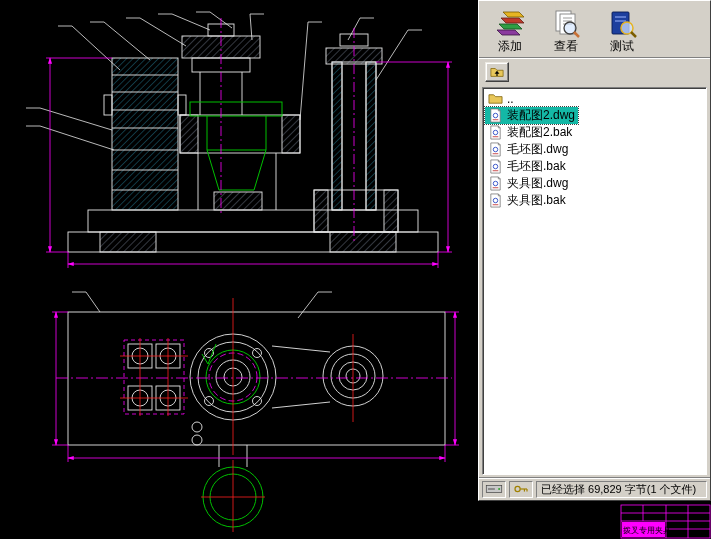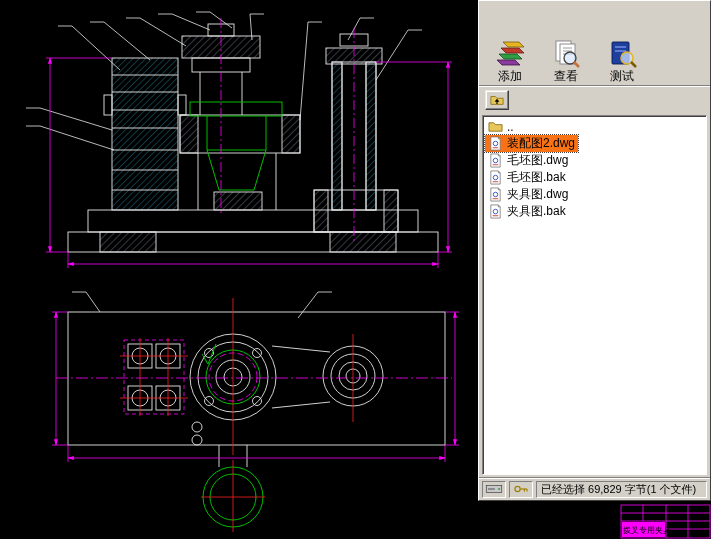--- a/index.html
+++ b/index.html
@@ -6,37 +6,37 @@
   html,body{margin:0;padding:0;background:#000;}
   #screen{position:relative;width:711px;height:539px;background:#000;overflow:hidden;
           font-family:"Liberation Sans",sans-serif;}
   #cad-svg{position:absolute;left:0;top:0;}
 
   
   .panel{position:absolute;left:478px;top:0;width:233px;height:501px;background:#d4d0c8;
          border-left:1px solid #fff;border-top:1px solid #fff;
          border-right:1px solid #404040;border-bottom:1px solid #404040;
          display:flex;flex-direction:column;}
-  .toolbar{display:flex;align-items:center;padding:3px 1px 1px 3px;height:47px;flex:0 0 auto;margin-top:37px;}
+  .toolbar{display:flex;align-items:flex-start;padding:3px 1px 1px 3px;height:56px;flex:0 0 auto;}
   .tb-btn{width:56px;height:58px;display:flex;flex-direction:column;align-items:center;
           padding:2px 0 0;background:transparent;border:1px solid #d4d0c8;cursor:default;}
   .tb-icon{width:32px;height:32px;display:block;}
   .tb-label{font-size:12px;color:#000;line-height:15px;white-space:nowrap;}
   .nav-row{height:28px;flex:0 0 auto;border-top:1px solid #808080;box-shadow:inset 0 1px 0 #fff;
            padding:4px 0 0 6px;}
   .up-btn{width:24px;height:20px;background:#d4d0c8;border:1px solid;padding:0;
           border-color:#ece9e2 #404040 #404040 #ece9e2;
           box-shadow:inset -1px -1px 0 #808080,inset 1px 1px 0 #fff;
           display:flex;align-items:center;justify-content:center;}
   .file-list{flex:1 1 auto;margin:2px 3px;background:#fff;border:1px solid;
              border-color:#808080 #fff #fff #808080;box-shadow:inset 1px 1px 0 #404040;
              padding:2px 2px;overflow:hidden;}
   .file-row{display:flex;align-items:center;gap:4px;height:17px;padding:0 3px;
             font-size:12px;color:#000;width:max-content;}
-  .file-row.selected{background:#f97316;outline:1px dotted #404040;}
+  .file-row.selected{background:#14b8a6;outline:1px dotted #404040;}
   .f-icon{width:15px;height:15px;flex:0 0 auto;display:flex;}
   .f-name{white-space:nowrap;}
   .status-bar{height:23px;flex:0 0 auto;border-top:1px solid #808080;box-shadow:inset 0 1px 0 #fff;
               display:flex;align-items:center;gap:3px;padding:2px 3px;}
   .sb-cell{width:24px;height:17px;border:1px solid;border-color:#808080 #fff #fff #808080;
            display:flex;align-items:center;justify-content:center;background:#d4d0c8;}
   .sb-text{flex:1;height:17px;border:1px solid;border-color:#808080 #fff #fff #808080;
            font-size:11px;display:flex;align-items:center;padding:0 4px;color:#000;
            white-space:nowrap;overflow:hidden;}
 </style>
@@ -277,20 +277,31 @@
       </div>
       <div class="file-row">
         <span class="f-icon">
           <svg viewBox="0 0 16 16" width="15" height="15">
             <polygon points="3,1 11,1 13,3 13,15 3,15" fill="#fff" stroke="#707070" stroke-width="0.8"></polygon>
             <polyline points="11,1 11,3 13,3" fill="none" stroke="#707070" stroke-width="0.8"></polyline>
             <circle cx="8" cy="8" r="2.4" fill="none" stroke="#2040c0" stroke-width="0.9"></circle>
             <line x1="5" y1="12.5" x2="11" y2="12.5" stroke="#c03030" stroke-width="0.9"></line>
           </svg>
         </span>
+        <span class="f-name">装配图2.bak</span>
+      </div>
+      <div class="file-row">
+        <span class="f-icon">
+          <svg viewBox="0 0 16 16" width="15" height="15">
+            <polygon points="3,1 11,1 13,3 13,15 3,15" fill="#fff" stroke="#707070" stroke-width="0.8"></polygon>
+            <polyline points="11,1 11,3 13,3" fill="none" stroke="#707070" stroke-width="0.8"></polyline>
+            <circle cx="8" cy="8" r="2.4" fill="none" stroke="#2040c0" stroke-width="0.9"></circle>
+            <line x1="5" y1="12.5" x2="11" y2="12.5" stroke="#c03030" stroke-width="0.9"></line>
+          </svg>
+        </span>
         <span class="f-name">毛坯图.dwg</span>
       </div>
       <div class="file-row">
         <span class="f-icon">
           <svg viewBox="0 0 16 16" width="15" height="15">
             <polygon points="3,1 11,1 13,3 13,15 3,15" fill="#fff" stroke="#707070" stroke-width="0.8"></polygon>
             <polyline points="11,1 11,3 13,3" fill="none" stroke="#707070" stroke-width="0.8"></polyline>
             <circle cx="8" cy="8" r="2.4" fill="none" stroke="#2040c0" stroke-width="0.9"></circle>
             <line x1="5" y1="12.5" x2="11" y2="12.5" stroke="#c03030" stroke-width="0.9"></line>
           </svg>

